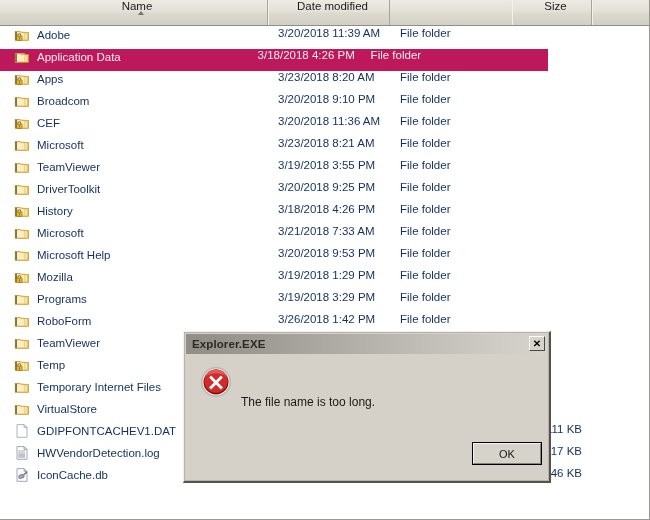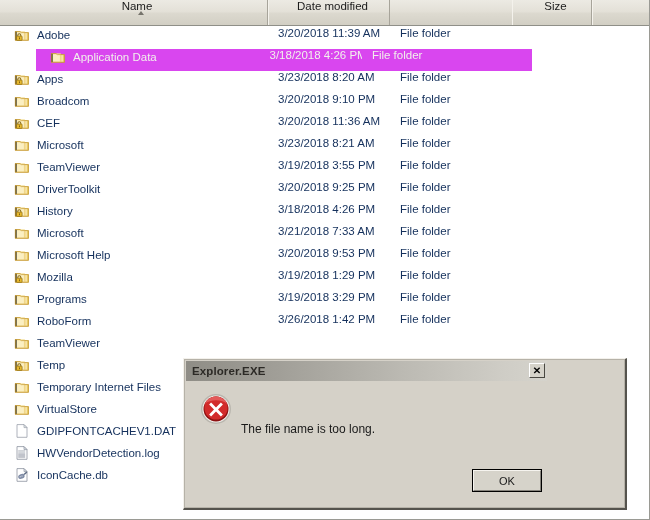--- a/index.html
+++ b/index.html
@@ -84,23 +84,22 @@
     background: #ffffff;
   }
   .file-row {
     position: relative;
     height: 22px;
     display: flex;
     align-items: flex-start;
     box-sizing: border-box;
   }
   .file-row.selected {
-    background: #d946ef;
-    width: 496px;
-    margin-left: 36px;
+    background: #be185d;
+    width: 548px;
   }
   .file-row.selected .col-name,
   .file-row.selected .col-date,
   .file-row.selected .col-type,
   .file-row.selected .col-size {
     color: #f2f0ec;
   }
 
   .col-name {
     width: 268px;
@@ -144,22 +143,22 @@
     height: 16px;
     flex: 0 0 16px;
     position: relative;
   }
   .icon-wrap svg { display: block; }
 
   
   #error-dialog {
     position: absolute;
     left: 183px;
-    top: 358px;
-    width: 444px;
+    top: 331px;
+    width: 368px;
     height: 152px;
     box-sizing: border-box;
     background: #d5d1c8;
     border-top: 1px solid #f3f1ec;
     border-left: 1px solid #f3f1ec;
     border-right: 2px solid #55534d;
     border-bottom: 2px solid #55534d;
     box-shadow: 0 0 0 1px #b6b2a8 inset;
     font-family: "Liberation Sans", sans-serif;
   }

